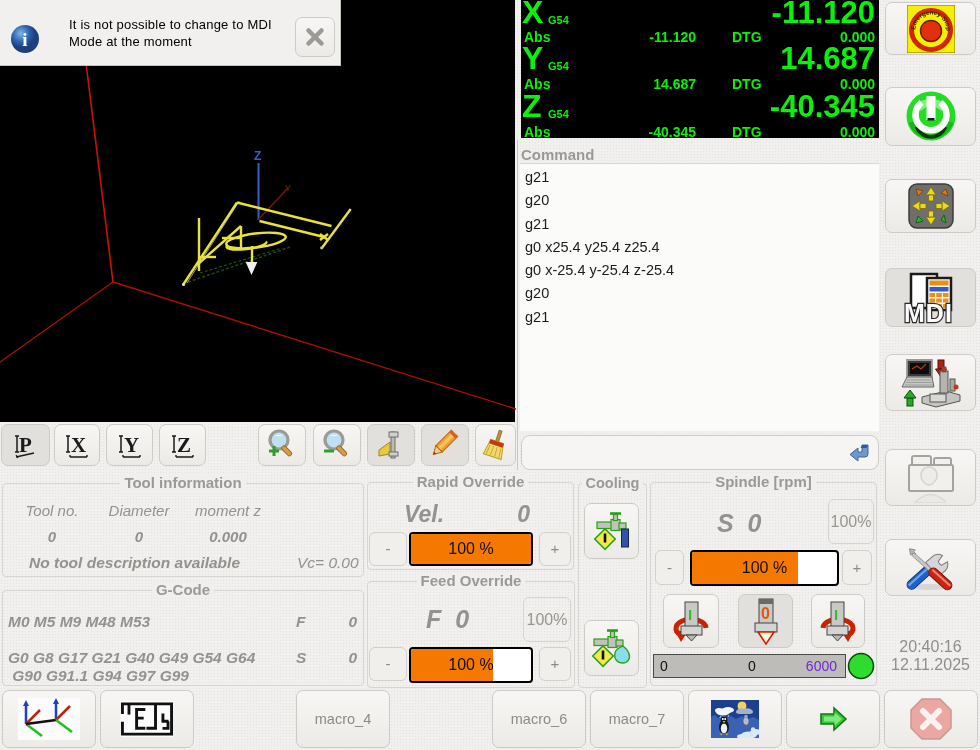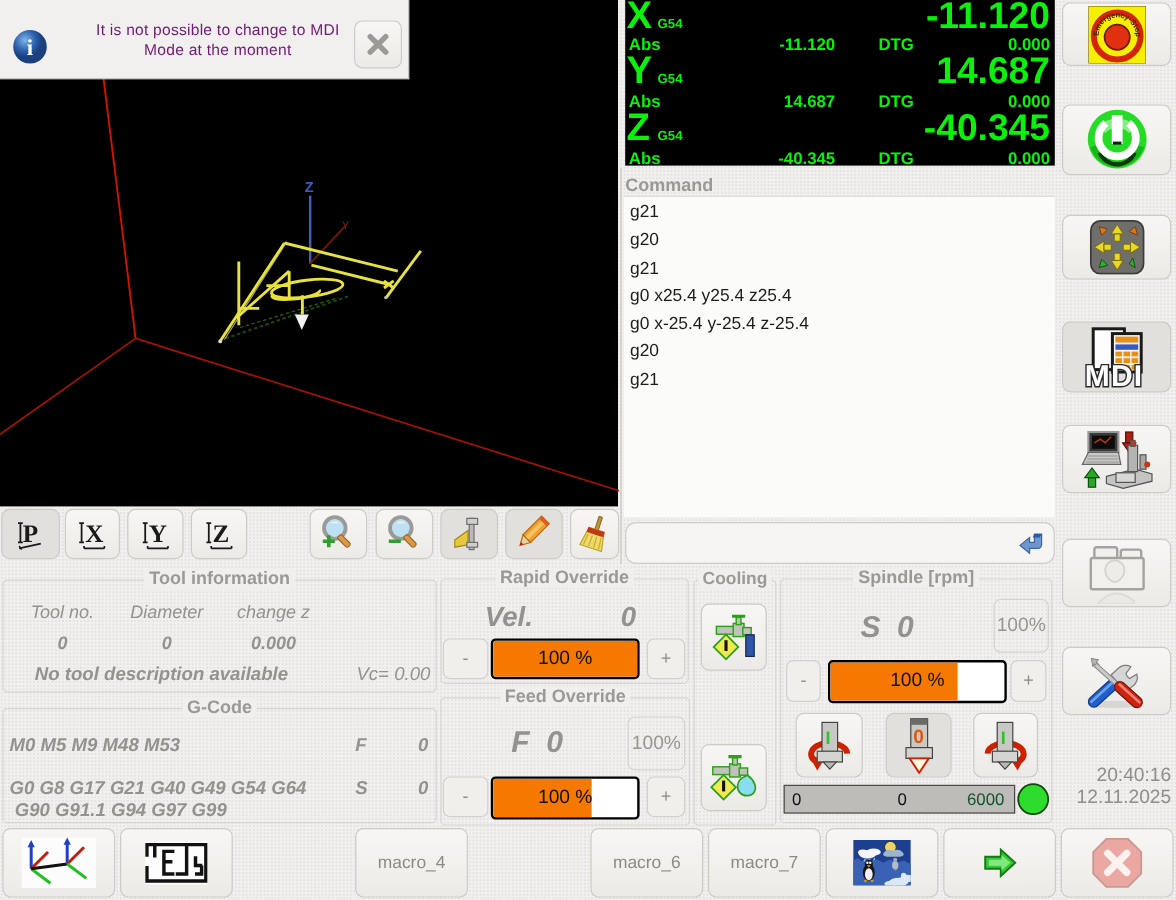--- a/index.html
+++ b/index.html
@@ -75,21 +75,21 @@
       <defs>
           <radialGradient id="ig" cx="35%" cy="30%">
             <stop offset="0%" stop-color="#7fb6e8"></stop>
             <stop offset="60%" stop-color="#2e64b0"></stop>
             <stop offset="100%" stop-color="#1c3f7e"></stop>
           </radialGradient>
         </defs>
       <circle cx="15" cy="15" r="14" fill="url(#ig)"></circle>
       <text x="15" y="22" text-anchor="middle" fill="#fff" font-size="19" font-weight="bold" font-family="Liberation Serif, serif">i</text>
     </svg>
-    <div class="abs" style="left:69px;top:17px;width:225px;font-size:13px;color:#701a75;line-height:16.5px;letter-spacing:.2px;text-align:center;">It is not possible to change to MDI Mode at the moment</div>
+    <div class="abs" style="left:69px;top:17px;width:225px;font-size:13px;color:#000000;line-height:16.5px;letter-spacing:.2px;">It is not possible to change to MDI Mode at the moment</div>
     <div class="btn" style="left:295px;top:17px;width:40px;height:40px;">
       <svg width="22" height="22">
           <g stroke="#9b9a96" stroke-width="4.5" stroke-linecap="round">
             <line x1="4.5" y1="4.5" x2="17.5" y2="17.5"></line>
             <line x1="17.5" y1="4.5" x2="4.5" y2="17.5"></line>
           </g>
         </svg>
     </div>
   </div>
 
@@ -214,21 +214,21 @@
         <path d="M14 1 h6 v9 a3 3 0 0 1 -3 3 h-7 v4 L2 10.5 10 4 v4 h4 z" fill="#6f97cc" stroke="#3c64a5" stroke-width="1"></path>
         <path d="M14 1 h6 l-1.5 3 h-6 z" fill="#2a5aaa"></path>
       </svg>
     </div>
   </div>
 
   <div class="frame" style="left:2px;top:483px;width:362px;height:94px;">
     <div class="flabel"><span>Tool information</span></div>
     <div class="abs graytxt" style="left:9px;top:18px;width:80px;text-align:center;font-size:15px;">Tool no.</div>
     <div class="abs graytxt" style="left:96px;top:18px;width:80px;text-align:center;font-size:15px;">Diameter</div>
-    <div class="abs graytxt" style="left:185px;top:18px;width:80px;text-align:center;font-size:15px;">change z</div>
+    <div class="abs graytxt" style="left:185px;top:18px;width:80px;text-align:center;font-size:15px;">moment z</div>
     <div class="abs graytxt" style="left:9px;top:44px;width:80px;text-align:center;font-size:15px;font-weight:bold;">0</div>
     <div class="abs graytxt" style="left:96px;top:44px;width:80px;text-align:center;font-size:15px;font-weight:bold;">0</div>
     <div class="abs graytxt" style="left:185px;top:44px;width:80px;text-align:center;font-size:15px;font-weight:bold;">0.000</div>
     <div class="abs graytxt" style="left:26px;top:70px;font-size:15.5px;font-weight:bold;">No tool description available</div>
     <div class="abs graytxt" style="left:294px;top:70px;font-size:15.5px;">Vc= 0.00</div>
   </div>
 
   <div class="frame" style="left:2px;top:590px;width:362px;height:96px;">
     <div class="flabel"><span>G-Code</span></div>
     <div class="abs graytxt" style="left:5px;top:22px;font-size:15.5px;font-weight:bold;">M0 M5 M9 M48 M53</div>
@@ -336,21 +336,21 @@
         <rect x="16" y="4" width="13" height="26" fill="#c8c8c4" stroke="#444" stroke-width="1"></rect>
         <rect x="12" y="28" width="21" height="9" fill="#d4d4d0" stroke="#444" stroke-width="1"></rect>
         <polygon points="17,37 28,37 22.5,43" fill="#b8b8b4" stroke="#444" stroke-width="1"></polygon>
         <text x="19" y="22" font-size="15" font-weight="bold" fill="#30c030">I</text>
       </svg>
     </div>
 
     <div class="abs" style="left:2px;top:171px;width:193px;height:24px;background:#bdbcb8;border:1px solid #4a4a46;box-sizing:border-box;">
       <div class="abs" style="left:6px;top:3px;font-size:14px;color:#111;">0</div>
       <div class="abs" style="left:94px;top:3px;font-size:14px;color:#111;">0</div>
-      <div class="abs" style="right:8px;top:3px;font-size:14px;color:#14532d;">6000</div>
+      <div class="abs" style="right:8px;top:3px;font-size:14px;color:#6d28d9;">6000</div>
     </div>
     <svg width="30" height="30" style="position:absolute;left:196px;top:168px;">
         <circle cx="14" cy="15" r="12.5" fill="#2ddc2d" stroke="#0c470c" stroke-width="1.5"></circle>
       </svg>
   </div>
 
   <div class="btn" style="left:885px;top:2px;width:91px;height:53px;">
     <svg width="48" height="48" viewBox="0 0 48 48">
       <rect x="0" y="0" width="48" height="48" fill="#f6f000" stroke="#7a6a10" stroke-width="1"></rect>
       <circle cx="24" cy="25" r="19.5" fill="none" stroke="#d42408" stroke-width="5"></circle>
@@ -468,21 +468,21 @@
       </g>
       <g transform="rotate(42 30 26)">
         <path d="M2 24 l5 -3 v2.5 h3 v2 h-3 V28 z" fill="#b8b8b8" stroke="#808080" stroke-width=".8"></path>
         <rect x="8" y="24" width="24" height="3.4" fill="#c8c8c8" stroke="#8a8a8a" stroke-width=".8"></rect>
         <rect x="31" y="21.2" width="28" height="9" rx="4.5" fill="#cc2412" stroke="#771408" stroke-width="1"></rect>
         <rect x="33" y="23.2" width="24" height="2.2" fill="#ef8070"></rect>
       </g>
     </svg>
   </div>
 
-  <div class="abs" style="left:885px;top:638px;width:91px;text-align:right;font-size:16px;color:#8f8e8a;line-height:18px;">20:40:16<br>12.11.2025</div>
+  <div class="abs" style="left:885px;top:638px;width:91px;text-align:center;font-size:16px;color:#8f8e8a;line-height:18px;">20:40:16<br>12.11.2025</div>
 
   <div class="btn" style="left:2px;top:690px;width:94px;height:58px;">
     <svg width="66" height="46" viewBox="0 0 66 46">
       <rect x="2" y="2" width="62" height="42" fill="#fcfcfc"></rect>
       <g stroke-width="2.5" fill="none">
         <line x1="10" y1="28" x2="10" y2="8" stroke="#2040c0"></line>
           <polygon points="10,4 7,10 13,10" fill="#2040c0"></polygon>
         <line x1="10" y1="28" x2="24" y2="14" stroke="#c02010"></line>
         <line x1="10" y1="28" x2="26" y2="40" stroke="#20c020"></line>
         <line x1="10" y1="28" x2="40" y2="24" stroke="#111"></line>

